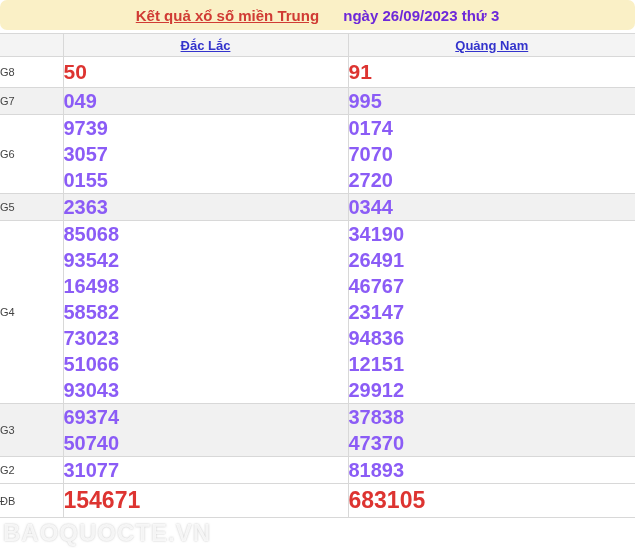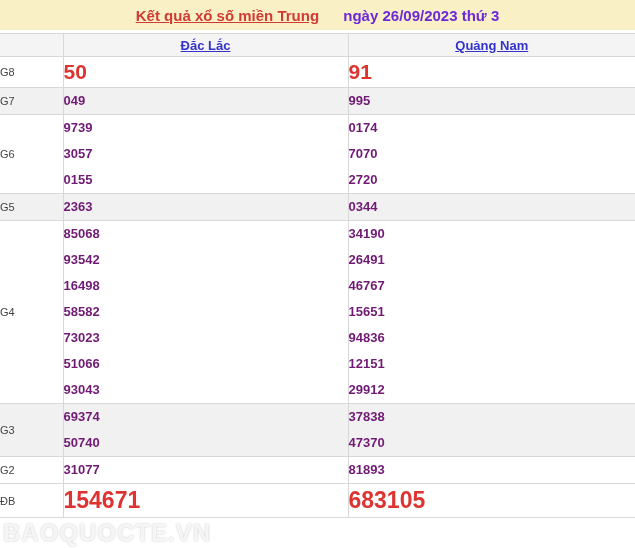--- a/index.html
+++ b/index.html
@@ -12,20 +12,21 @@
   }
   .banner {
     height:30px;
     background:#faf0c6;
     display:flex;
     align-items:center;
     justify-content:center;
     font-size:15px;
     font-weight:bold;
     white-space:pre;
+    border-radius:7px;
   }
   .banner a {
     color:#d03b34;
     text-decoration:underline;
     cursor:pointer;
   }
   .banner .title-suffix { color:#6d28d9;margin-left:20px; }
   table.results {
     width:635px;
     margin-top:3px;
@@ -59,23 +60,23 @@
     cursor:pointer;
   }
   tr.shade td { background:#f1f1f1; }
   tr.plain td { background:#ffffff; }
   td.prize-label {
     font-size:11px;
     font-weight:normal;
     color:#444444;
   }
   .num {
-    font-size:13px;
-    font-weight:bold;
-    color:#701a75;
+    font-size:20px;
+    font-weight:bold;
+    color:#8b5cf6;
     line-height:26px;
   }
   tr.big-g8 .num {
     color:#dd3431;
     font-size:21px;
     line-height:30px;
   }
   tr.big-db .num {
     color:#dd3431;
     font-size:23px;
@@ -166,21 +167,21 @@
           <div class="num">16498</div>
           <div class="num">58582</div>
           <div class="num">73023</div>
           <div class="num">51066</div>
           <div class="num">93043</div>
         </td>
         <td>
           <div class="num">34190</div>
           <div class="num">26491</div>
           <div class="num">46767</div>
-          <div class="num">15651</div>
+          <div class="num">23147</div>
           <div class="num">94836</div>
           <div class="num">12151</div>
           <div class="num">29912</div>
         </td>
       </tr>
       <tr class="shade">
         <td class="prize-label">G3</td>
         <td>
           <div class="num">69374</div>
           <div class="num">50740</div>

